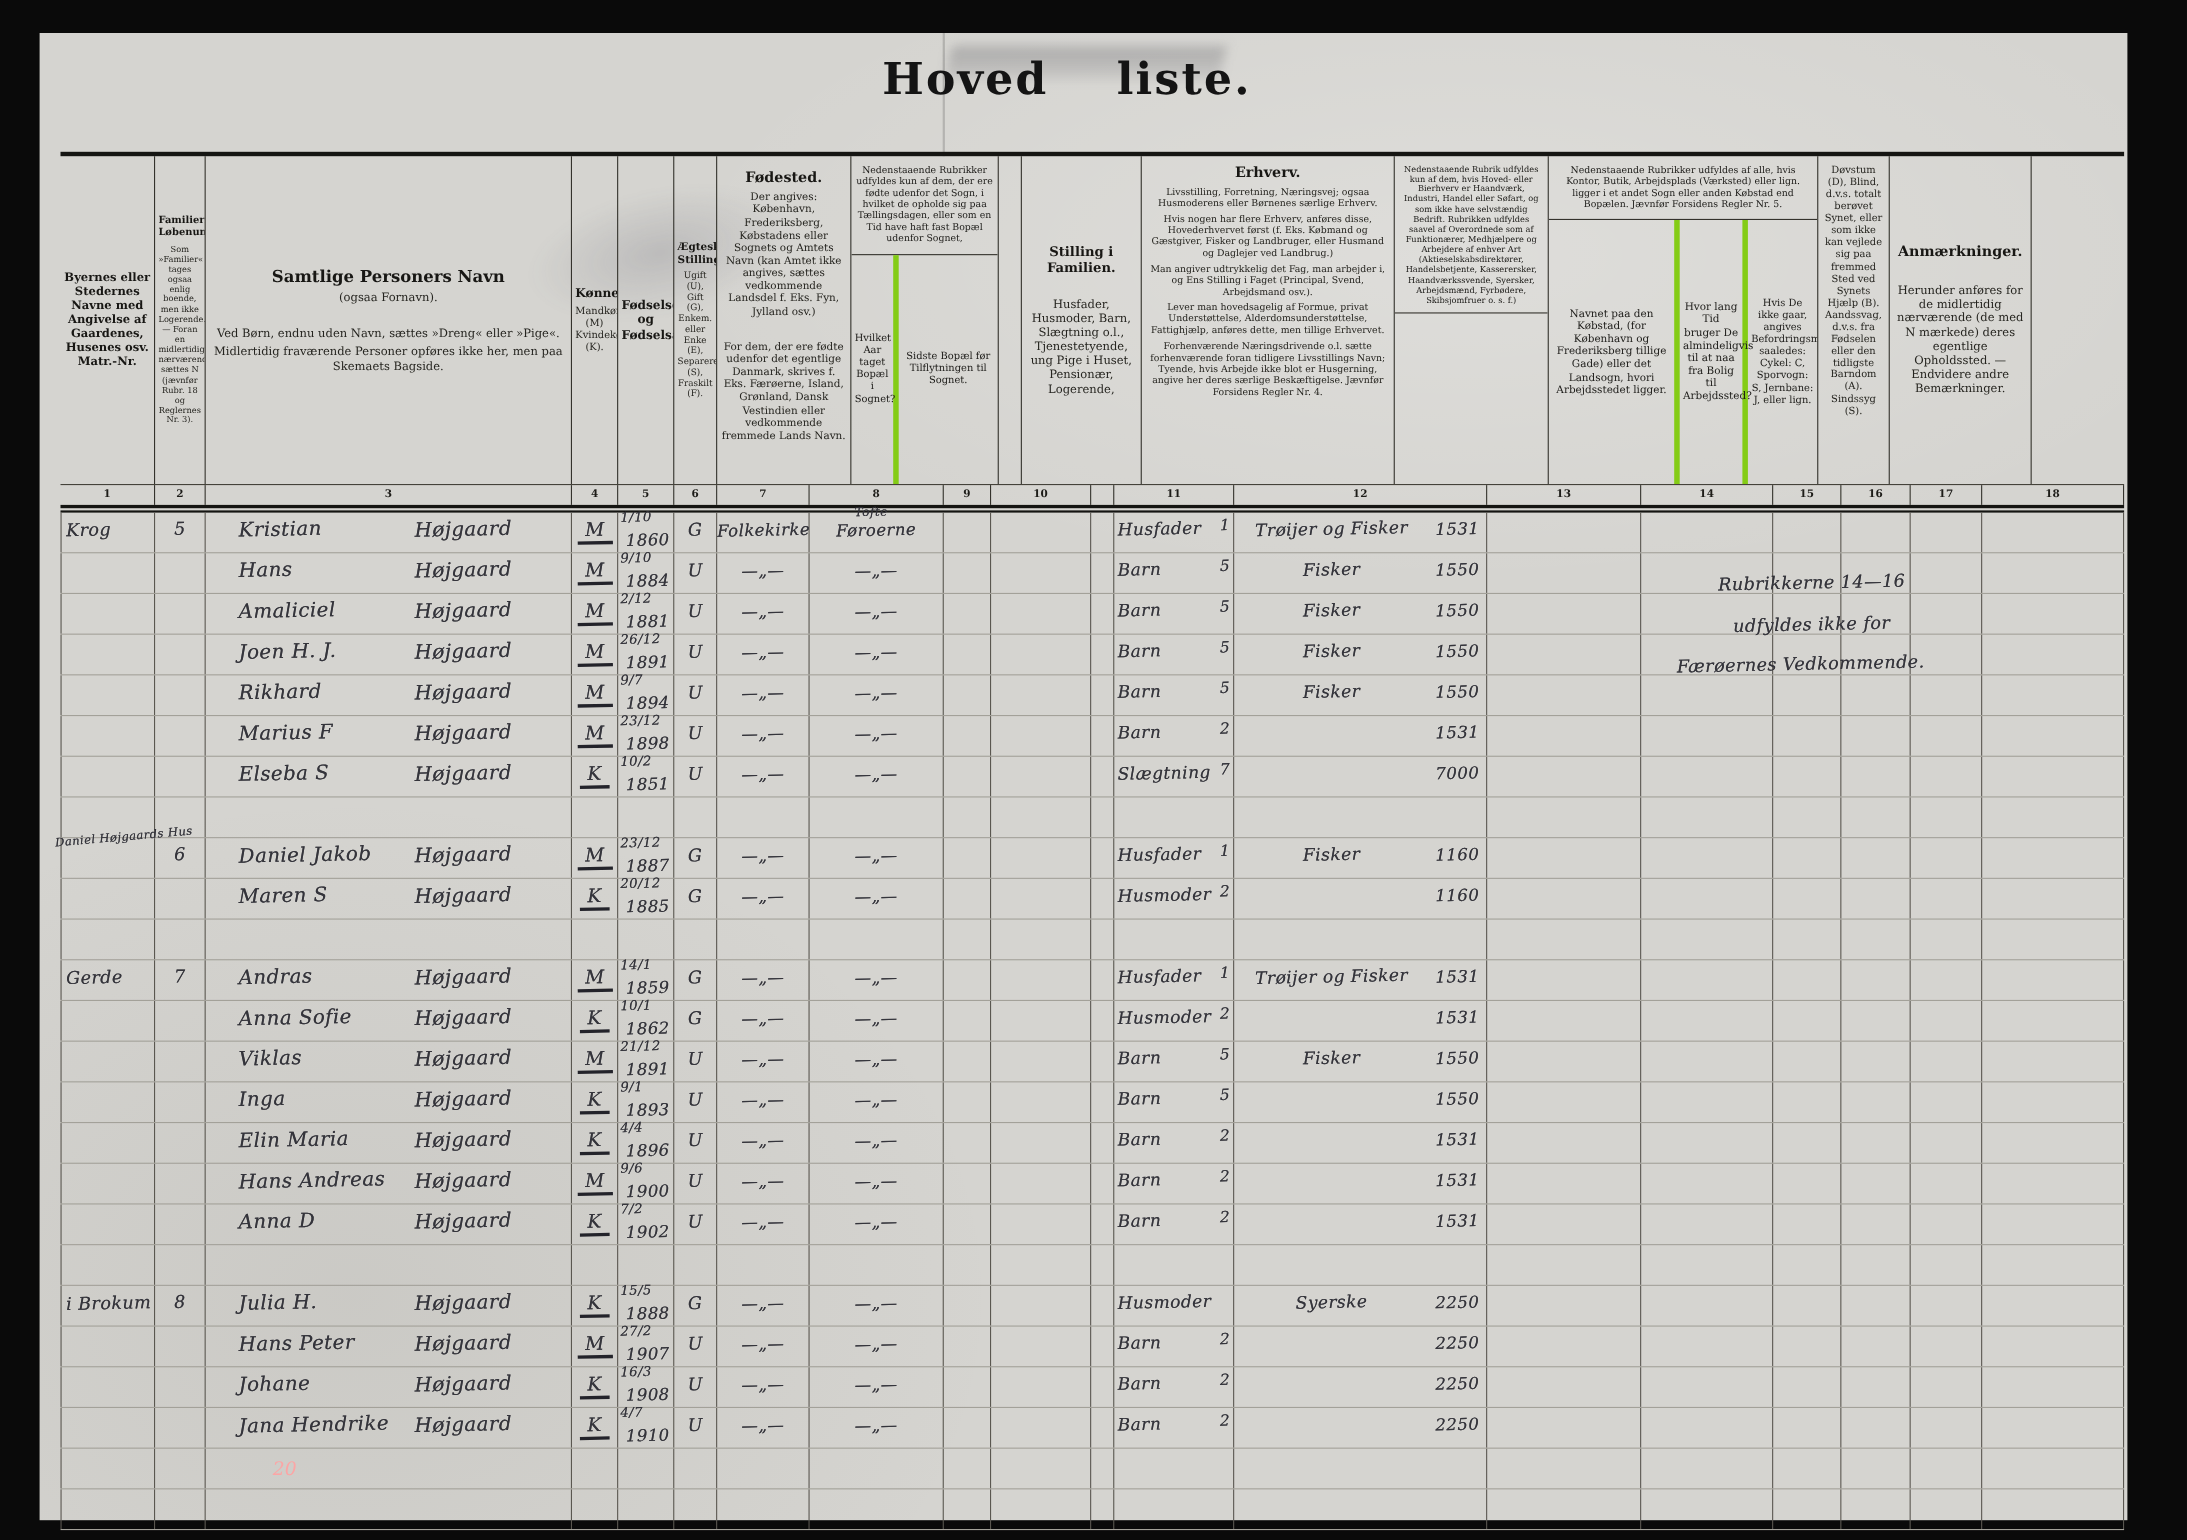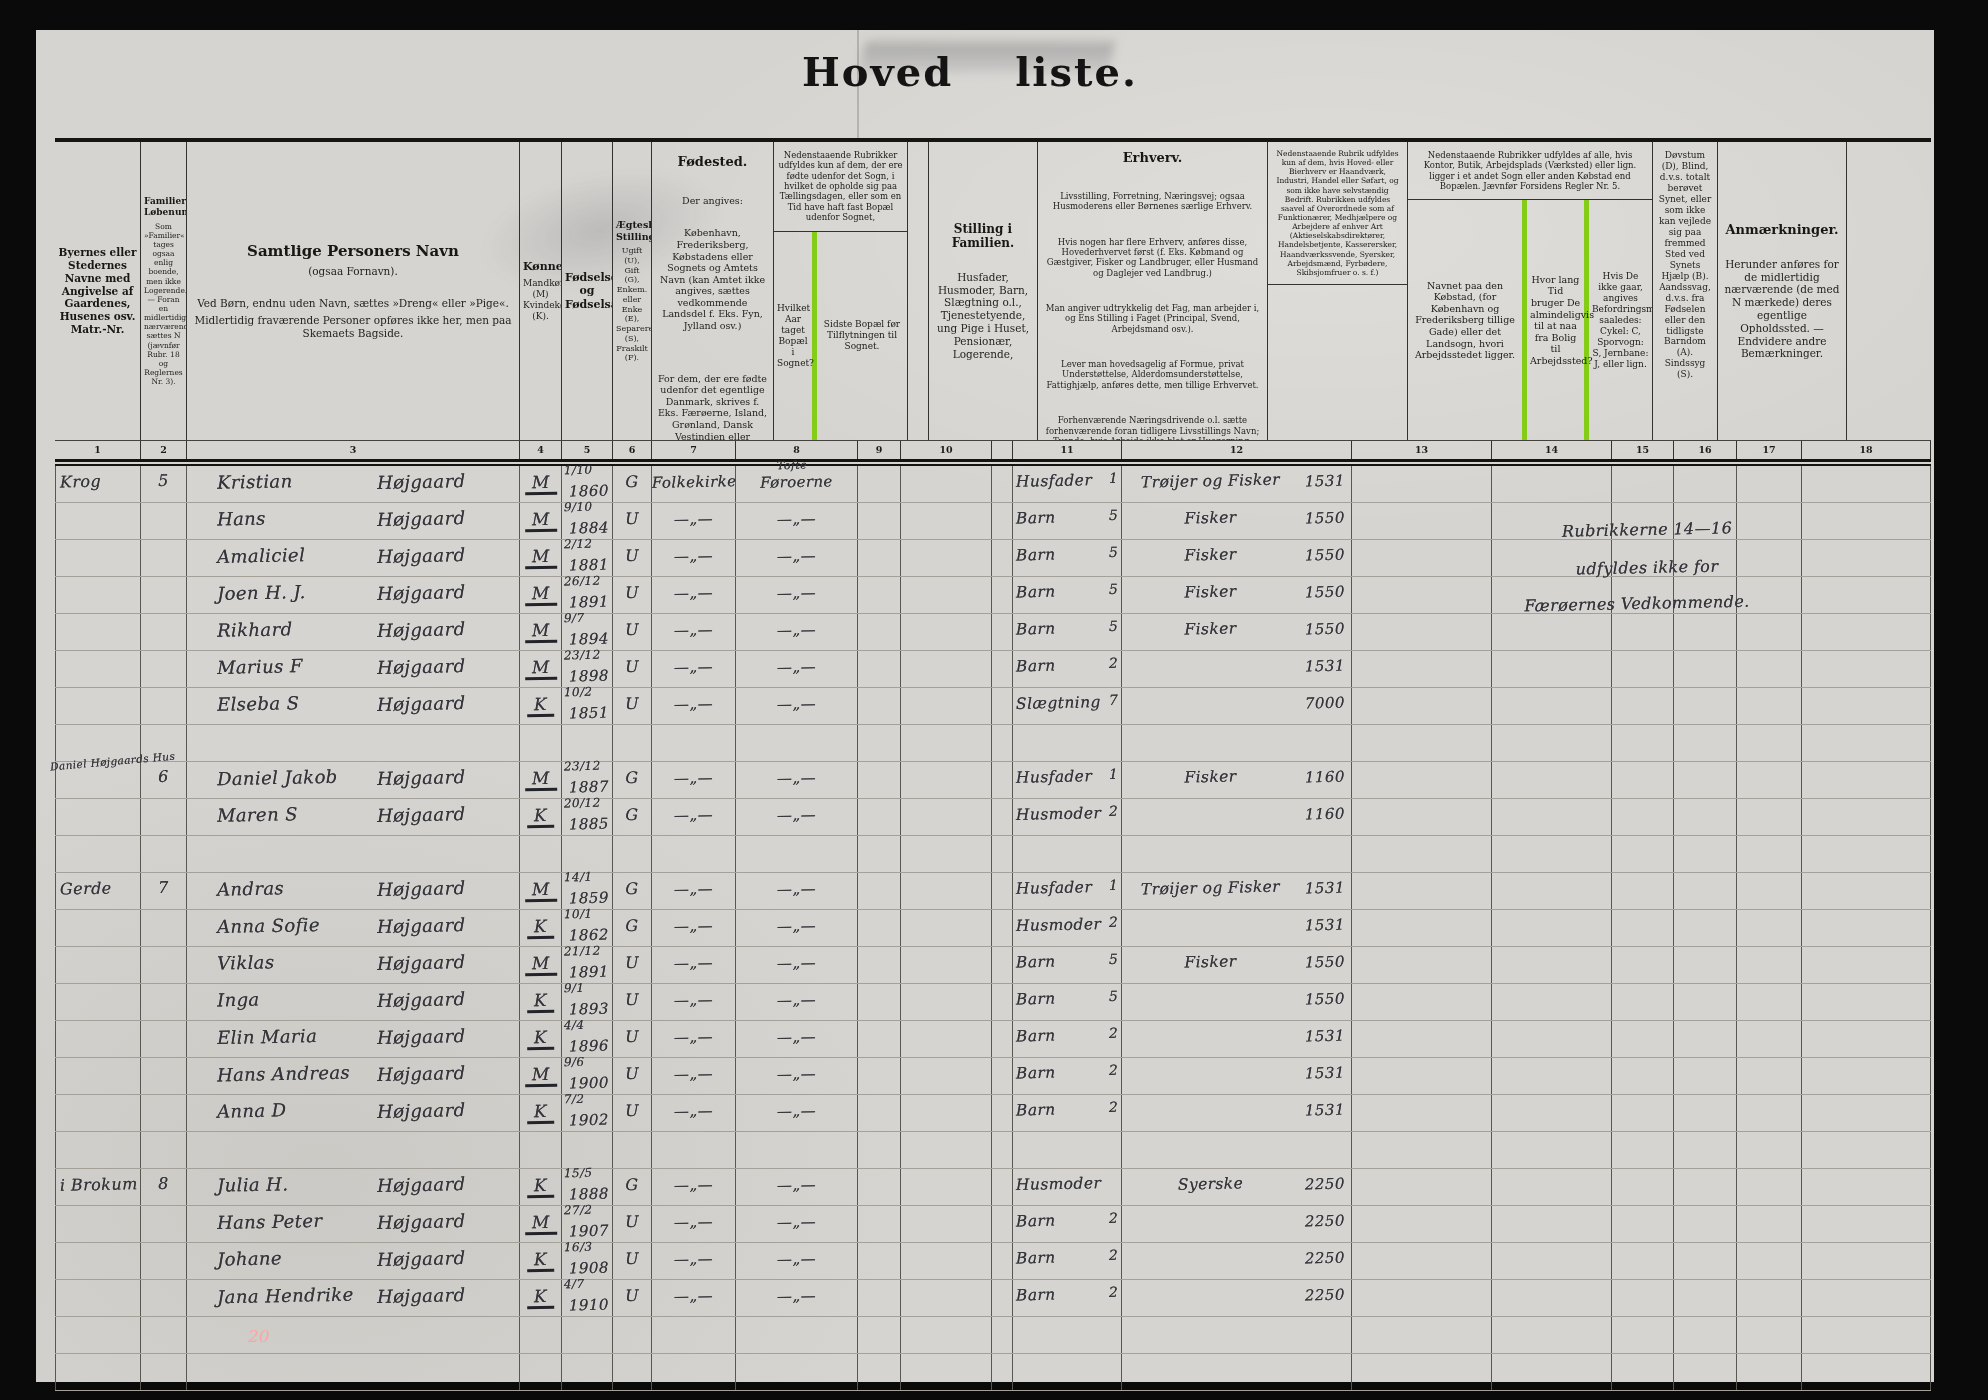--- a/index.html
+++ b/index.html
@@ -27,21 +27,21 @@
   
   .wc1{width:86px}.wc2{width:46px}.wc3{width:333px}.wc4{width:42px}.wc5{width:51px}
   .wc6{width:39px}.wc7{width:84px}.wc8{width:122px}.wc9{width:43px}.wc10{width:91px}
   .wcg{width:21px}.wc11{width:109px}.wc12{width:230px}.wc13{width:140px}.wc14{width:120px}
   .wc15{width:62px}.wc16{width:63px}.wc17{width:65px}.wc18{width:129px}
   .wc910{width:134px}.wc1416{width:245px}
   
   #header-row{display:flex;align-items:stretch;height:298px;}
   .hc{box-sizing:border-box;border-right:1px solid #34322c;display:flex;flex-direction:column;
       justify-content:center;text-align:center;padding:4px 3px;overflow:hidden;line-height:1.22;}
-  .hc.start{justify-content:flex-start;gap:21px;}
+  .hc.start{justify-content:flex-start;}
   .hc-title{font-weight:700;color:#181714;}
   .hc-note{color:#25241f;}
   .t15{font-size:15px}.t13{font-size:13px}.t12{font-size:12px}.t11{font-size:11px}.t10{font-size:10.5px}
   .t95{font-size:9.5px}.t9{font-size:9px}.t85{font-size:8.5px}.t8{font-size:8px}.t75{font-size:7.5px}
   .mt4{margin-top:4px}.mt6{margin-top:20px}.mt8{margin-top:8px}
   .hgroup{padding:0;justify-content:flex-start;}
   .hgroup .gnote{box-sizing:border-box;border-bottom:1px solid #34322c;padding:8px 4px;}
   .hgroup .gsubs{display:flex;flex:1;}
   .hgroup .gsub{box-sizing:border-box;display:flex;flex-direction:column;justify-content:center;
       padding:3px;border-right:5px solid #84cc16;}

